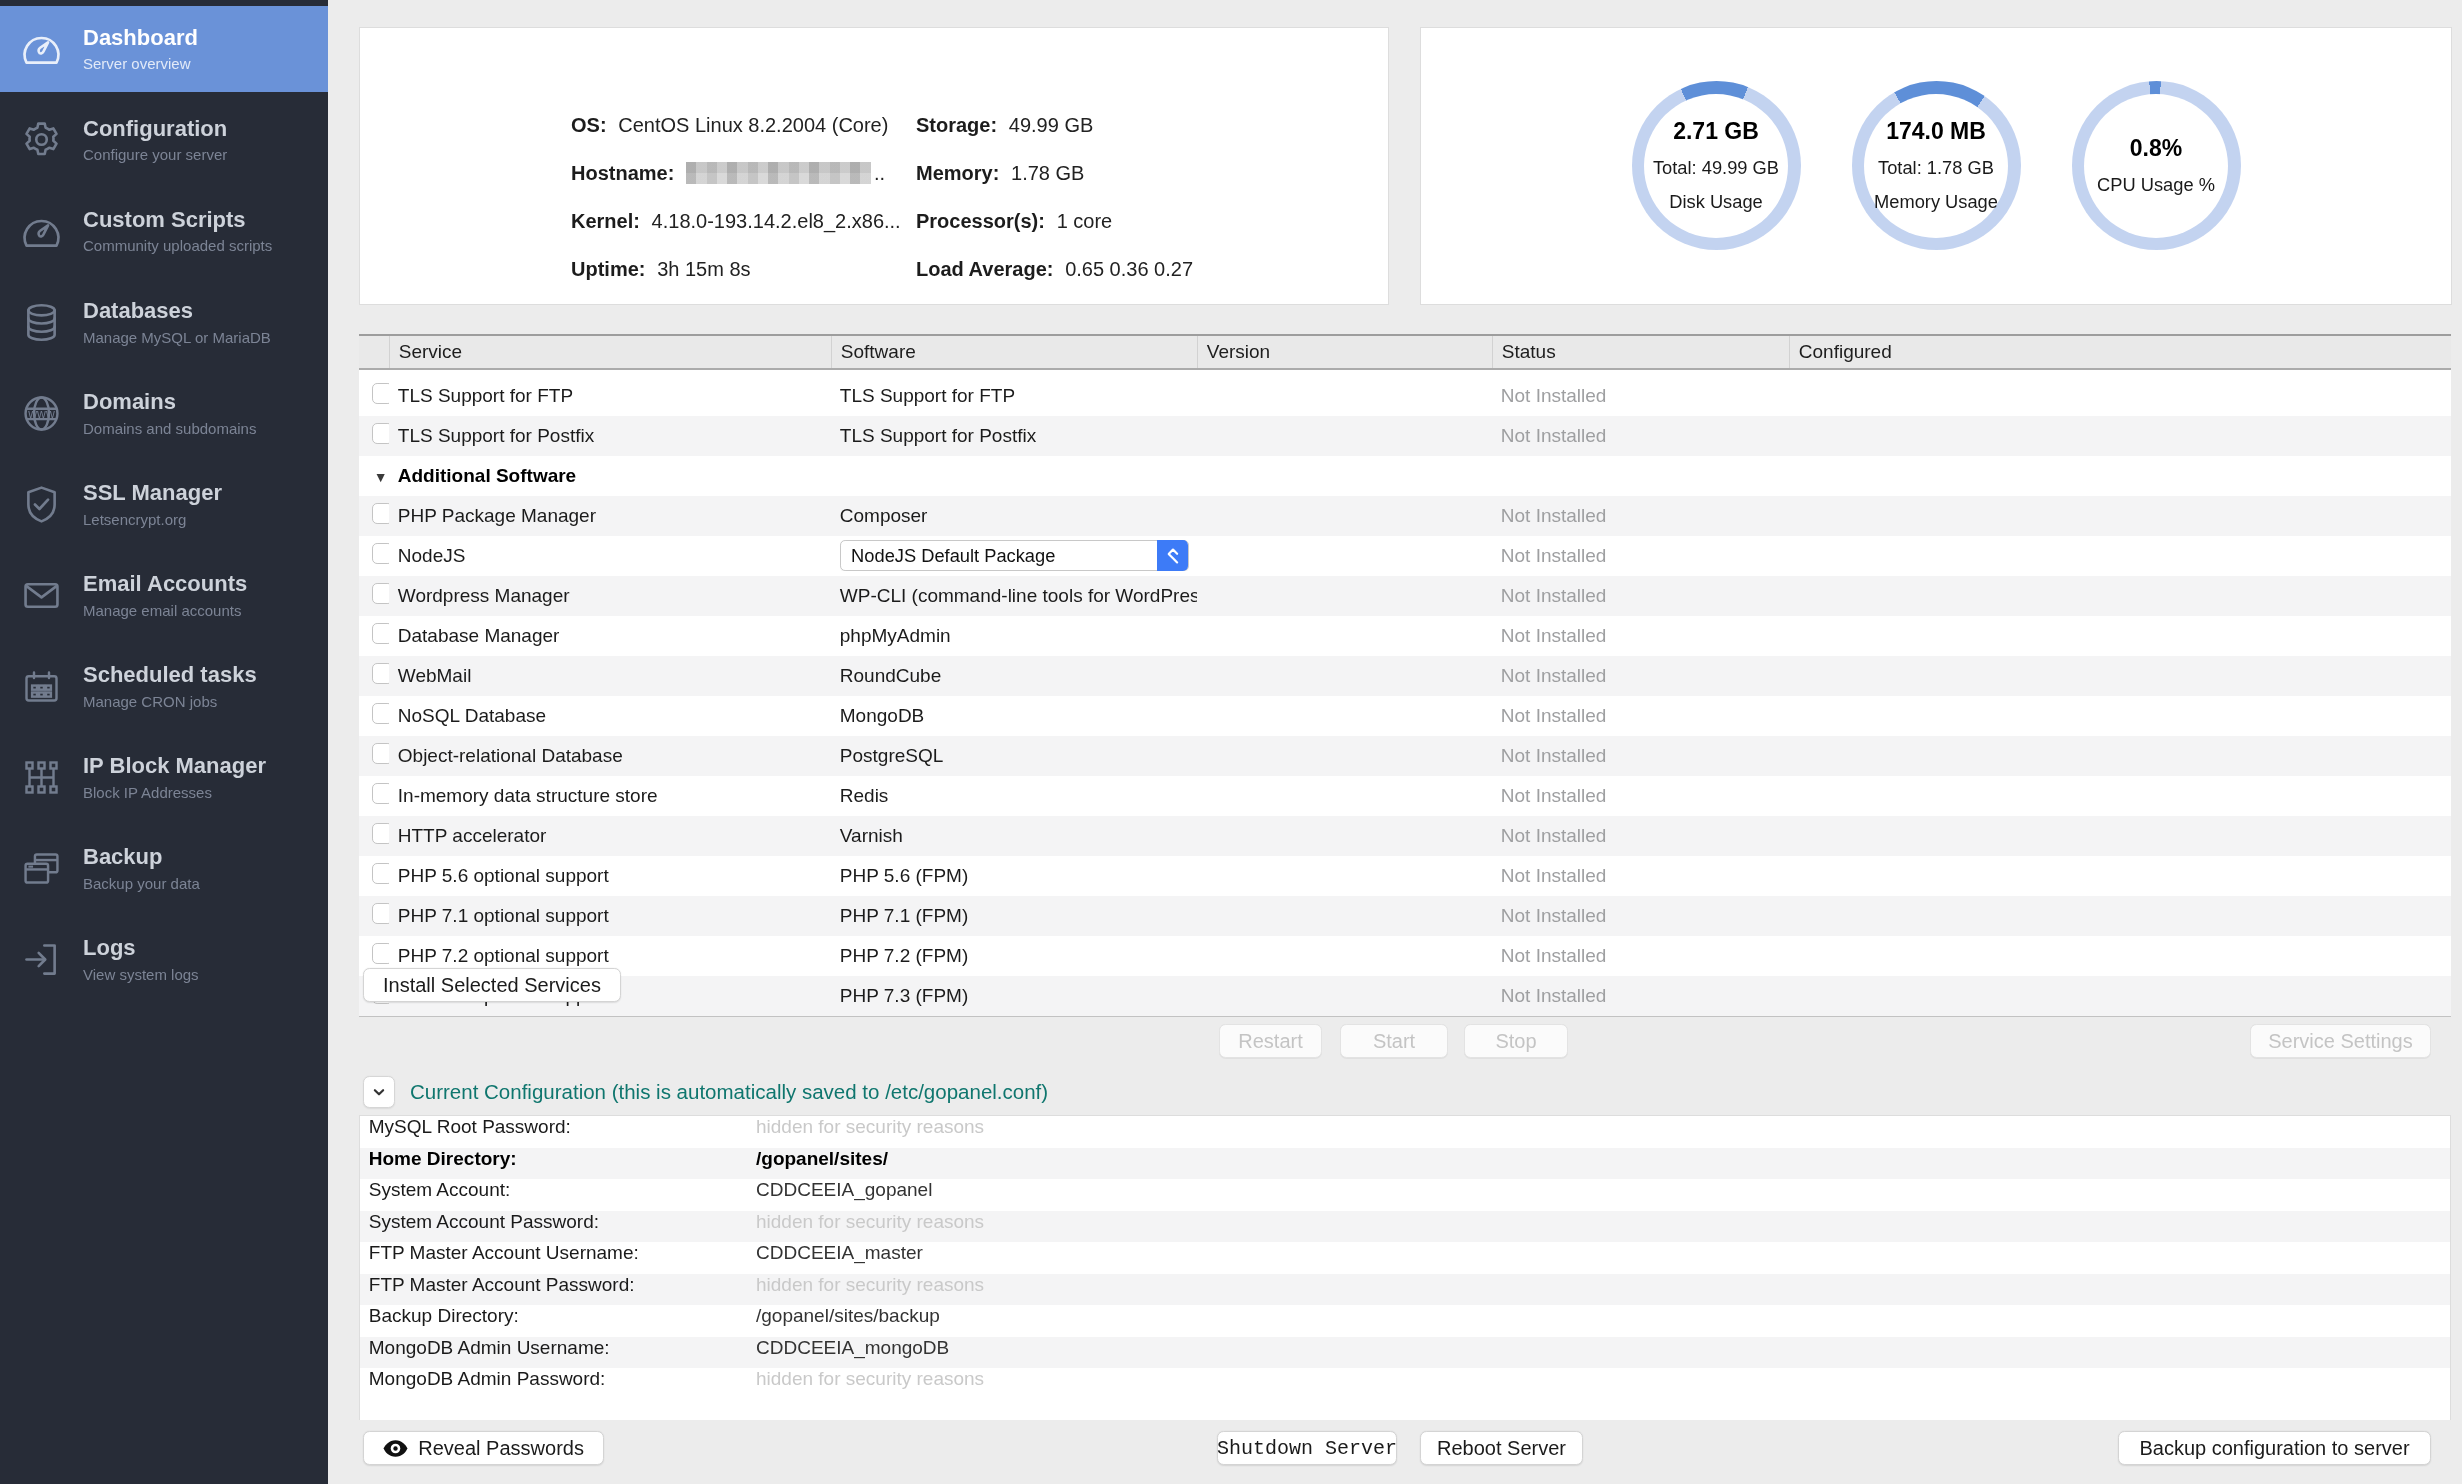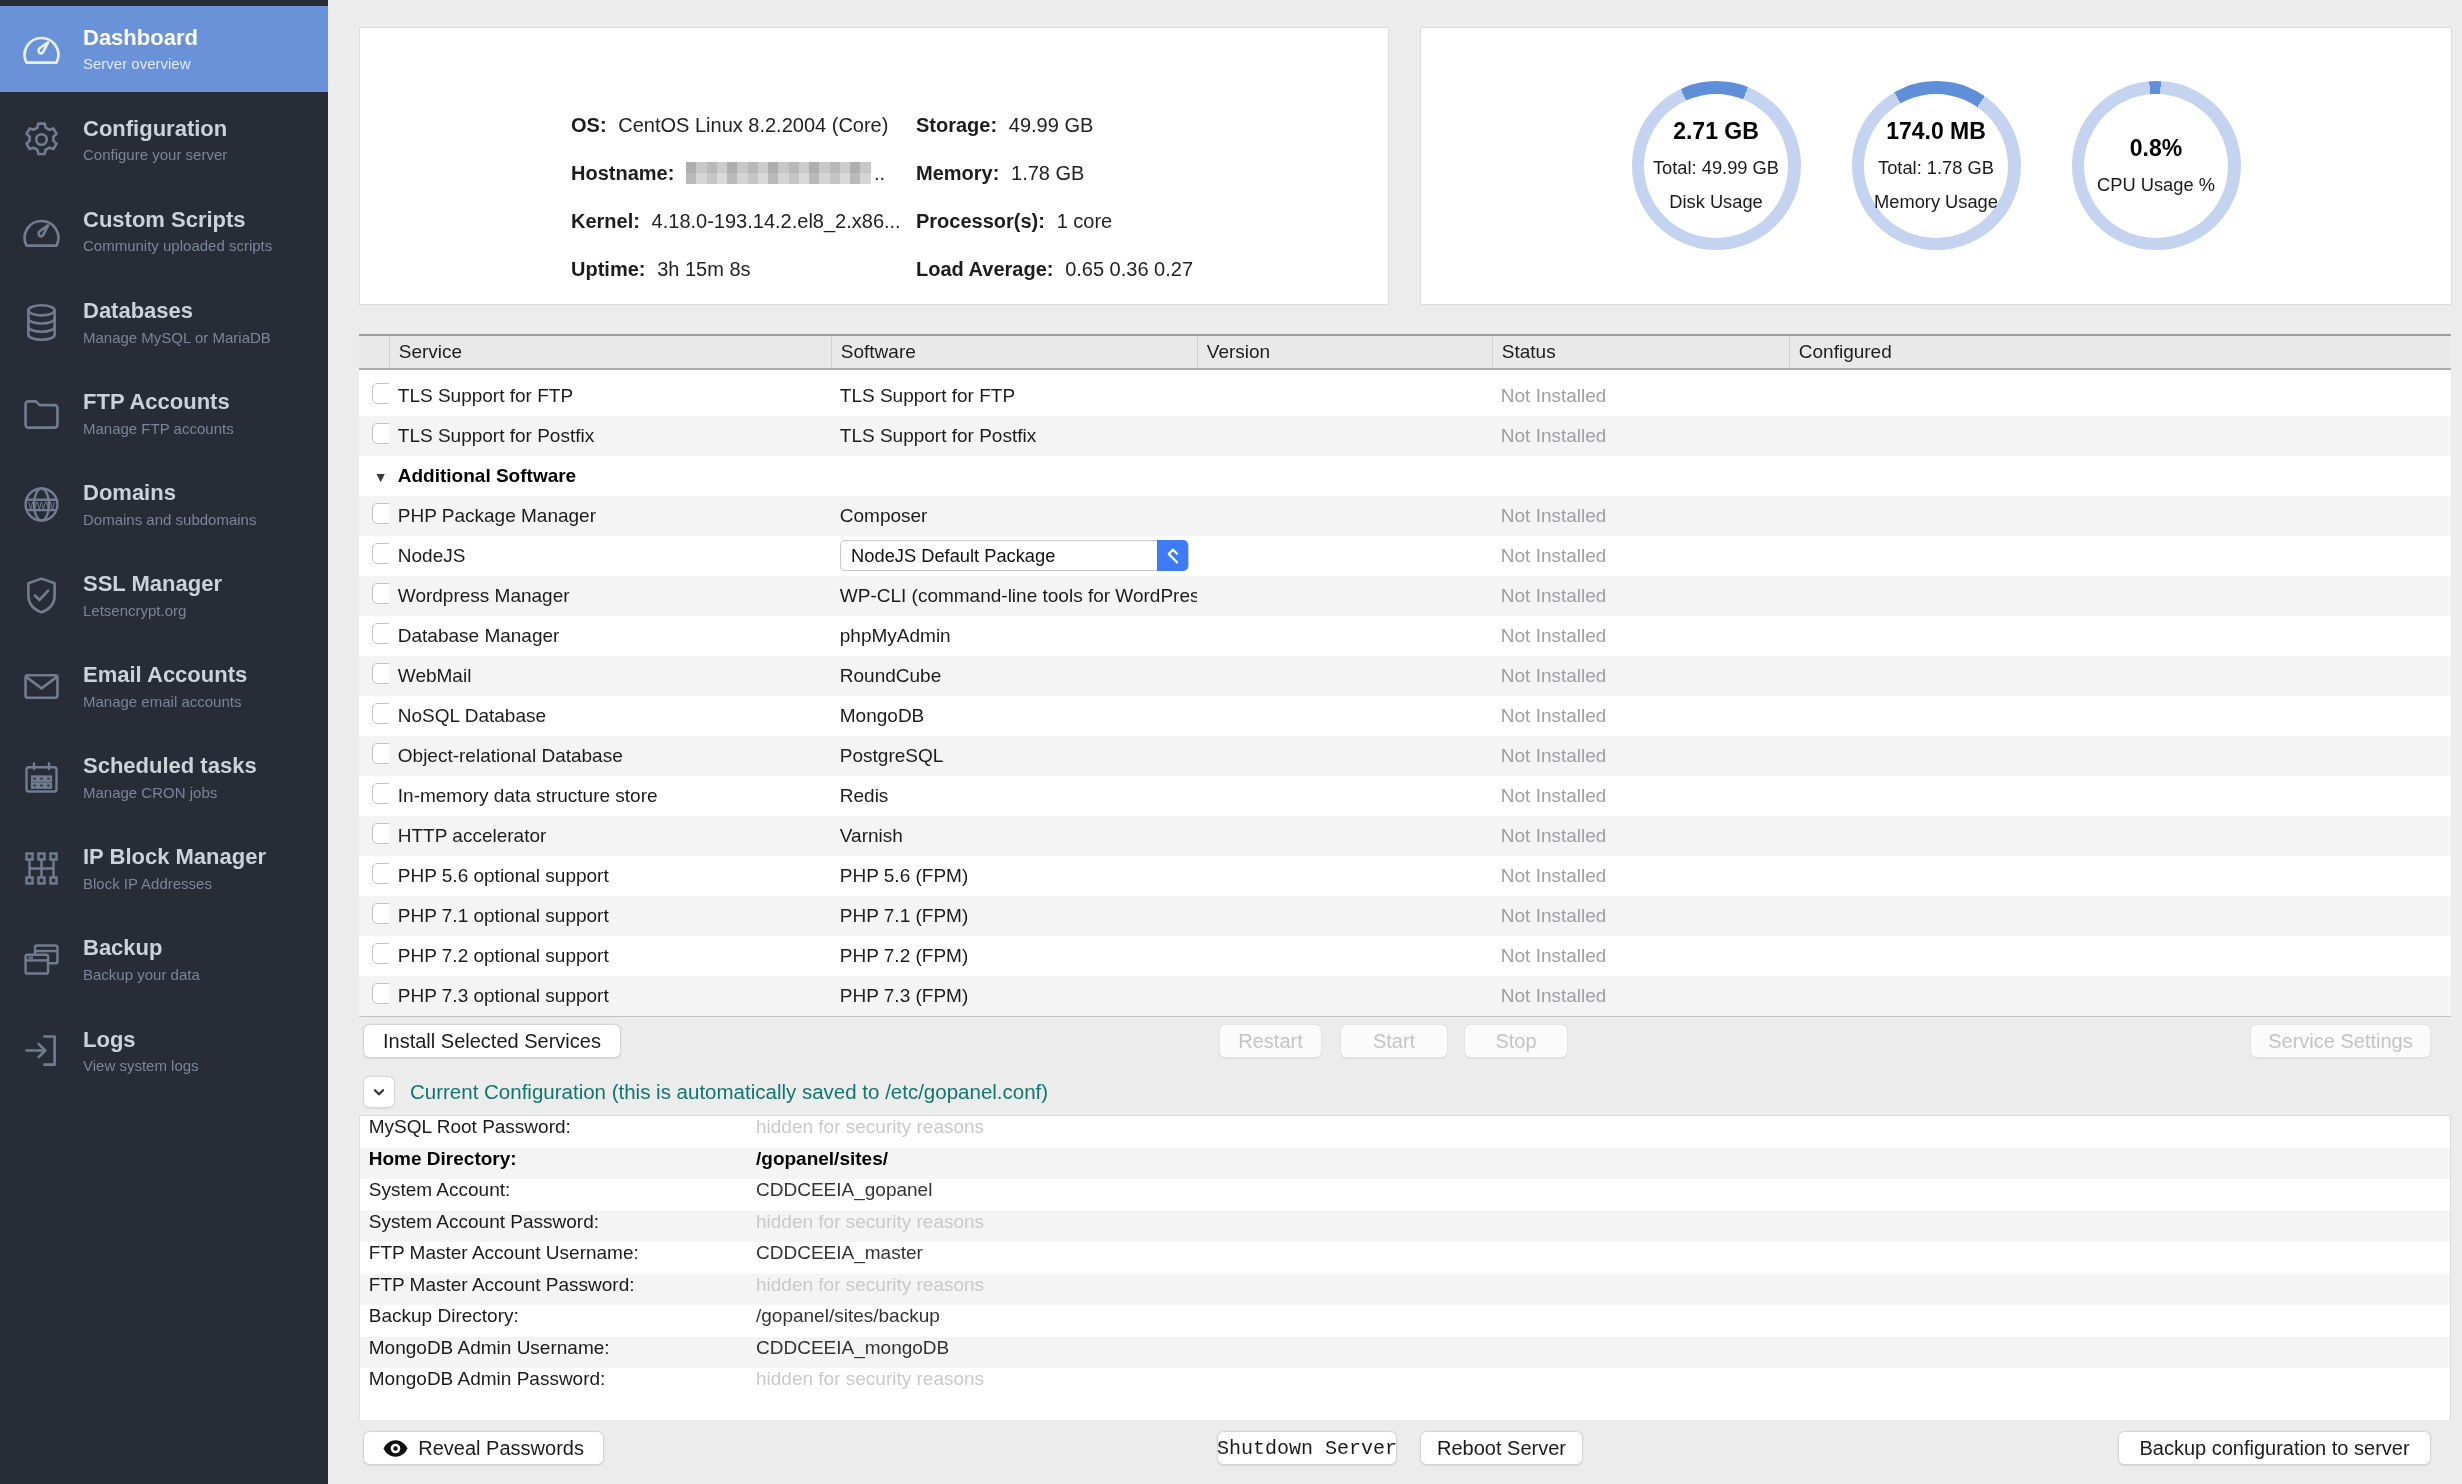--- a/index.html
+++ b/index.html
@@ -222,29 +222,20 @@
     <svg class="icn" viewBox="0 0 62 62" width="45" height="45">
         <use href="#icon-database"></use>
       </svg>
     <div class="side-text">
       <div class="side-title">Databases</div>
       <div class="side-sub">Manage MySQL or MariaDB</div>
     </div>
   </div>
     <div class="side-item">
     <svg class="icn" viewBox="0 0 62 62" width="45" height="45">
-        <use href="#icon-folder"></use>
-      </svg>
-    <div class="side-text">
-      <div class="side-title">FTP Accounts</div>
-      <div class="side-sub">Manage FTP accounts</div>
-    </div>
-  </div>
-    <div class="side-item">
-    <svg class="icn" viewBox="0 0 62 62" width="45" height="45">
         <use href="#icon-globe"></use>
       </svg>
     <div class="side-text">
       <div class="side-title">Domains</div>
       <div class="side-sub">Domains and subdomains</div>
     </div>
   </div>
     <div class="side-item">
     <svg class="icn" viewBox="0 0 62 62" width="45" height="45">
         <use href="#icon-shield"></use>
@@ -527,21 +518,21 @@
     <div class="cell w-check"><span class="checkbox"></span></div>
     <div class="cell w-service">PHP 7.3 optional support</div>
     <div class="cell w-software">PHP 7.3 (FPM)</div>
     <div class="cell w-version"></div>
     <div class="cell w-status c-status">Not Installed</div>
     <div class="cell w-configured"></div>
   </div>
     </div>
 </section>
 
-<button class="btn" style="left:363px;top:1024px;">Install Selected Services</button>
+<button class="btn" style="left:363px;top:968px;">Install Selected Services</button>
 <button class="btn disabled" style="left:1219px;top:1024px;width:103px;padding:0;">Restart</button>
 <button class="btn disabled" style="left:1340px;top:1024px;width:108px;padding:0;">Start</button>
 <button class="btn disabled" style="left:1464px;top:1024px;width:104px;padding:0;">Stop</button>
 <button class="btn disabled" style="left:2250px;top:1024px;width:181px;padding:0;">Service Settings</button>
 
 <div id="cfg-toggle">
   <svg width="22" height="22" viewBox="0 0 24 24">
       <use href="#icon-chevron-down"></use>
     </svg>
 </div>

